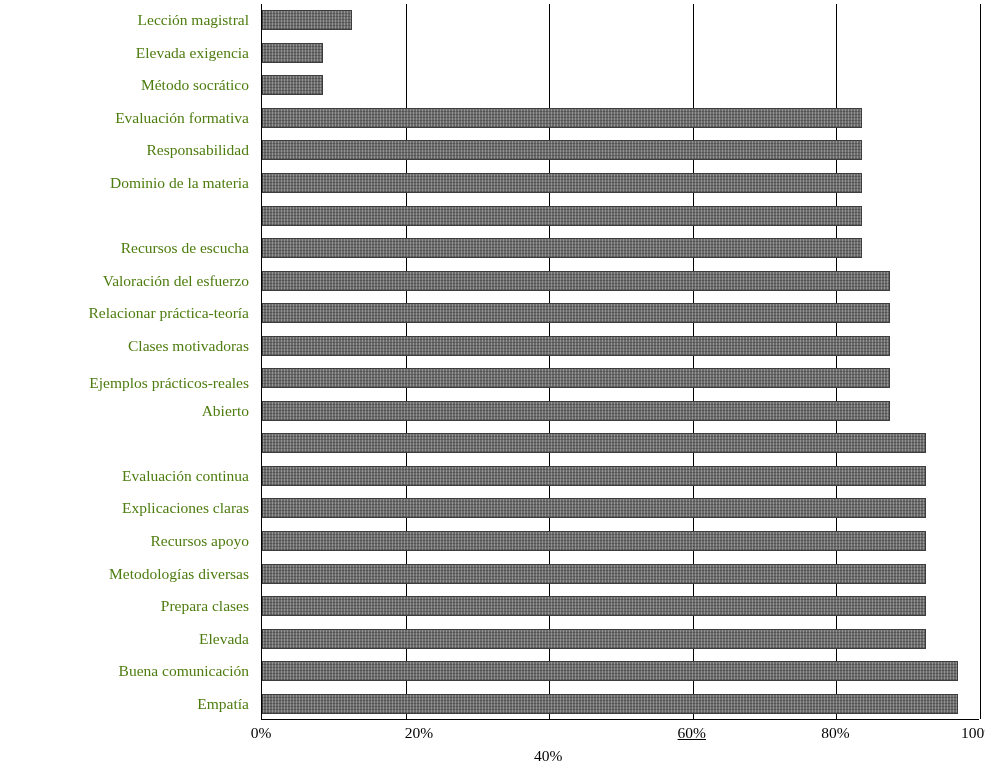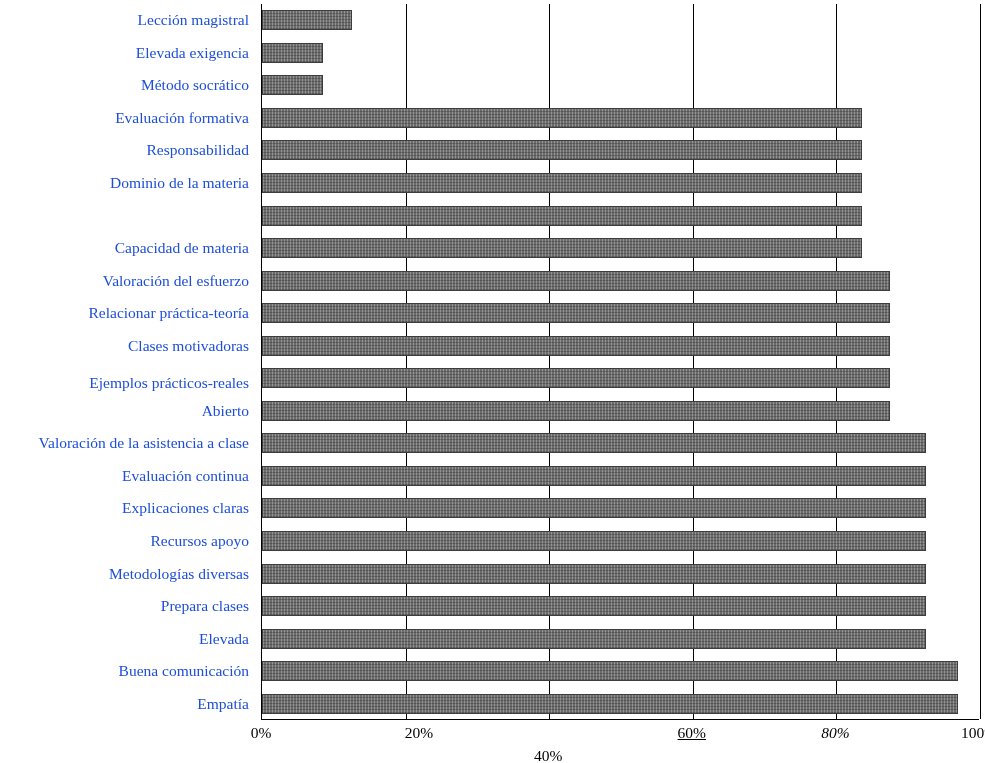--- a/index.html
+++ b/index.html
@@ -80,21 +80,21 @@
     width: 255px;
     height: 716px;
   }
   .cat-label {
     position: absolute;
     right: 6px;
     text-align: left;
     font-size: 15.5px;
     line-height: 16px;
     white-space: nowrap;
-    color: #1d4ed8;
+    color: #4d7c0f;
   }
 
   
   .x-ticks {
     position: absolute;
     left: 261px;
     top: 724px;
     width: 718px;
     height: 24px;
   }
@@ -113,27 +113,26 @@
 
 <div id="chart-root">
 
   <div class="cat-labels">
       <div class="cat-label" style="top: 8.27273px;">Lección magistral</div>
       <div class="cat-label" style="top: 40.8182px;">Elevada exigencia</div>
       <div class="cat-label" style="top: 73.3636px;">Método socrático</div>
       <div class="cat-label" style="top: 105.909px;">Evaluación formativa</div>
       <div class="cat-label" style="top: 138.455px;">Responsabilidad</div>
       <div class="cat-label" style="top: 171px;">Dominio de la materia</div>
-      <div class="cat-label" style="top: 236.091px;">Capacidad de materia</div>
+      <div class="cat-label" style="top: 236.091px;">Recursos de escucha</div>
       <div class="cat-label" style="top: 268.636px;">Valoración del esfuerzo</div>
       <div class="cat-label" style="top: 301.182px;">Relacionar práctica-teoría</div>
       <div class="cat-label" style="top: 333.727px;">Clases motivadoras</div>
       <div class="cat-label" style="top: 371px;">Ejemplos prácticos-reales</div>
       <div class="cat-label" style="top: 398.818px;">Abierto</div>
-      <div class="cat-label" style="top: 431.364px;">Valoración de la asistencia a clase</div>
       <div class="cat-label" style="top: 463.909px;">Evaluación continua</div>
       <div class="cat-label" style="top: 496.455px;">Explicaciones claras</div>
       <div class="cat-label" style="top: 529px;">Recursos apoyo</div>
       <div class="cat-label" style="top: 561.545px;">Metodologías diversas</div>
       <div class="cat-label" style="top: 594.091px;">Prepara clases</div>
       <div class="cat-label" style="top: 626.636px;">Elevada</div>
       <div class="cat-label" style="top: 659.182px;">Buena comunicación</div>
       <div class="cat-label" style="top: 691.727px;">Empatía</div>
     </div>
 
@@ -213,17 +212,17 @@
           <div class="bar" title="Empatía: 97%" style="width: 696.46px; background: repeating-linear-gradient(0deg, rgba(0, 0, 0, 0.22) 0px, rgba(0, 0, 0, 0.22) 1px, rgba(255, 255, 255, 0) 1px, rgba(255, 255, 255, 0) 3px), repeating-linear-gradient(90deg, rgba(255, 255, 255, 0.28) 0px, rgba(255, 255, 255, 0.28) 1px, rgba(255, 255, 255, 0) 1px, rgba(255, 255, 255, 0) 3px) rgb(107, 107, 107); border-color: rgb(61, 61, 61);"></div>
         </div>
       </div>
   </div>
 
   <div class="x-ticks">
       <div class="x-tick" style="left: 0px;">0%</div>
       <div class="x-tick" style="left: 158px;">20%</div>
       <div class="x-tick" style="left: 287.2px; margin-top: 23px;">40%</div>
       <div class="x-tick" style="left: 430.8px; text-decoration: underline;">60%</div>
-      <div class="x-tick" style="left: 574.4px; font-style: italic;">80%</div>
+      <div class="x-tick" style="left: 574.4px;">80%</div>
       <div class="x-tick" style="left: 718px;">100%</div>
     </div>
 
 </div>
 
 </body></html>

